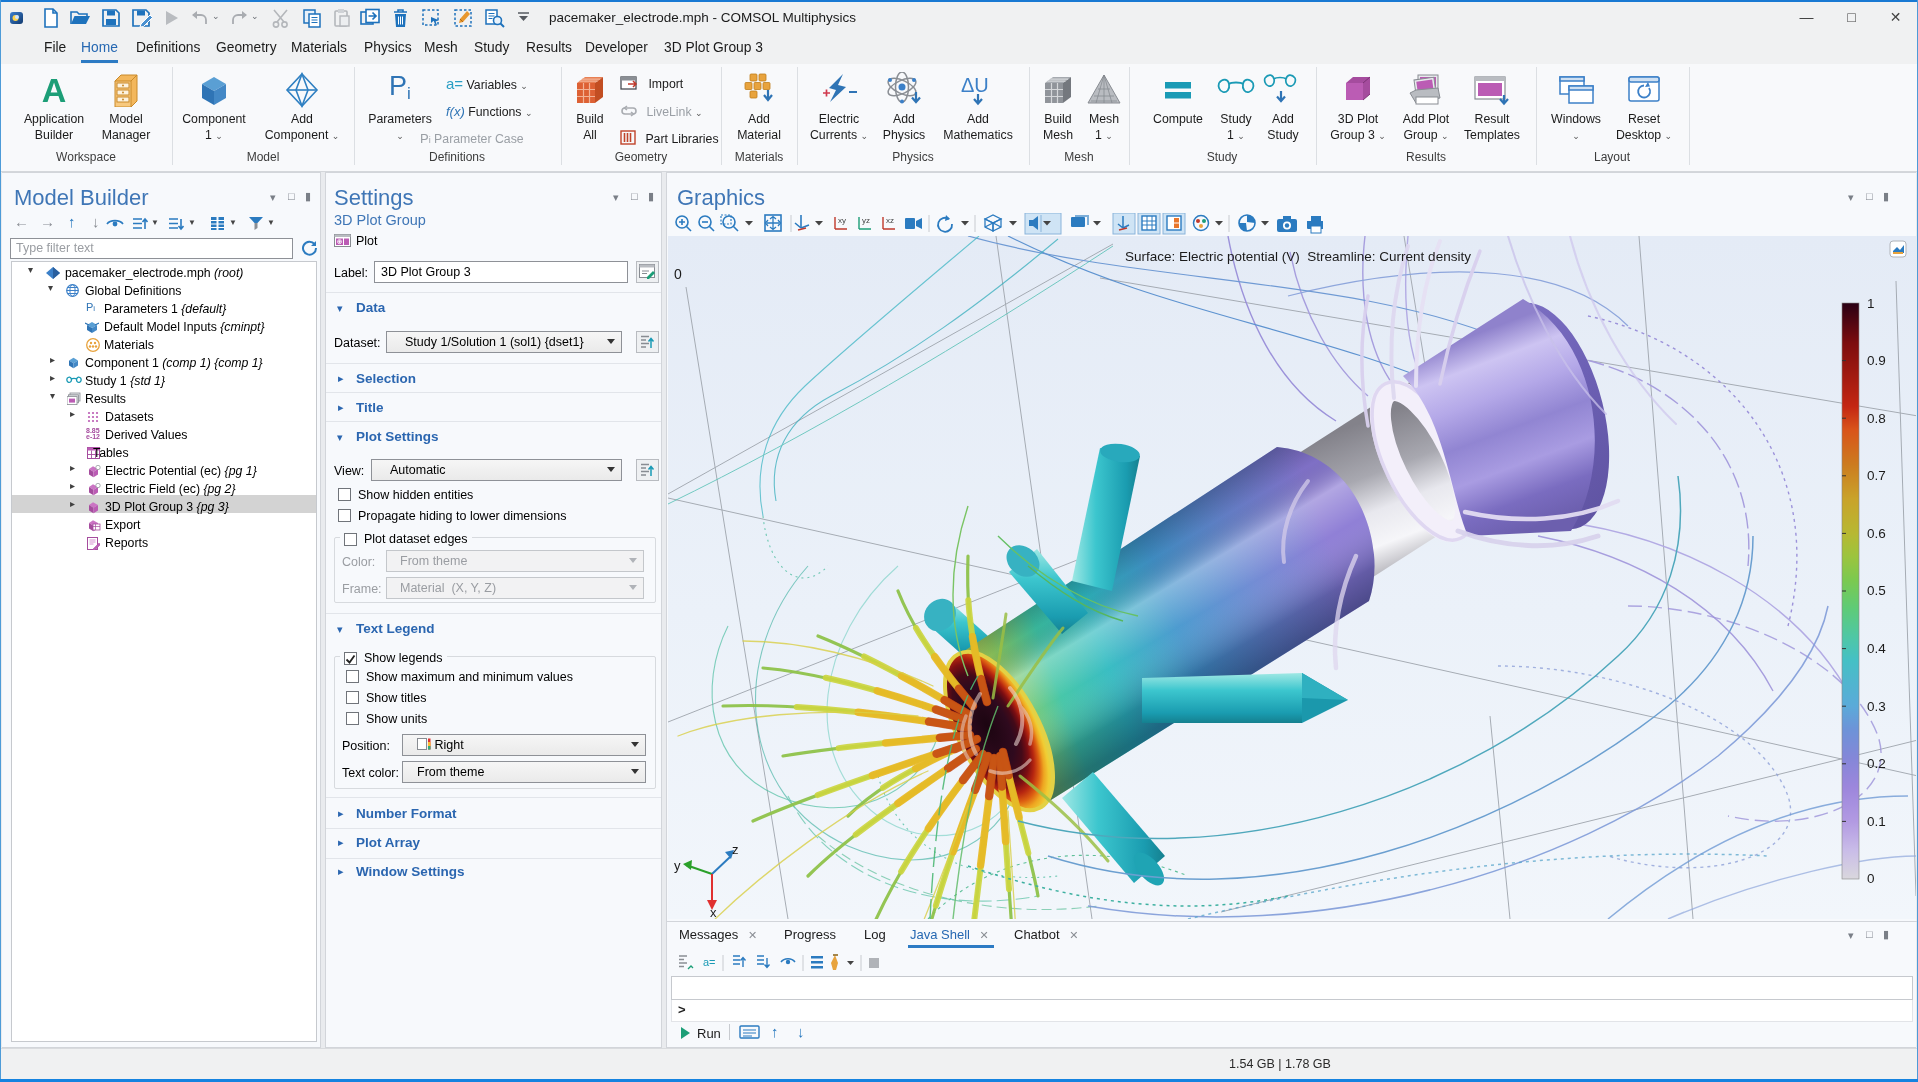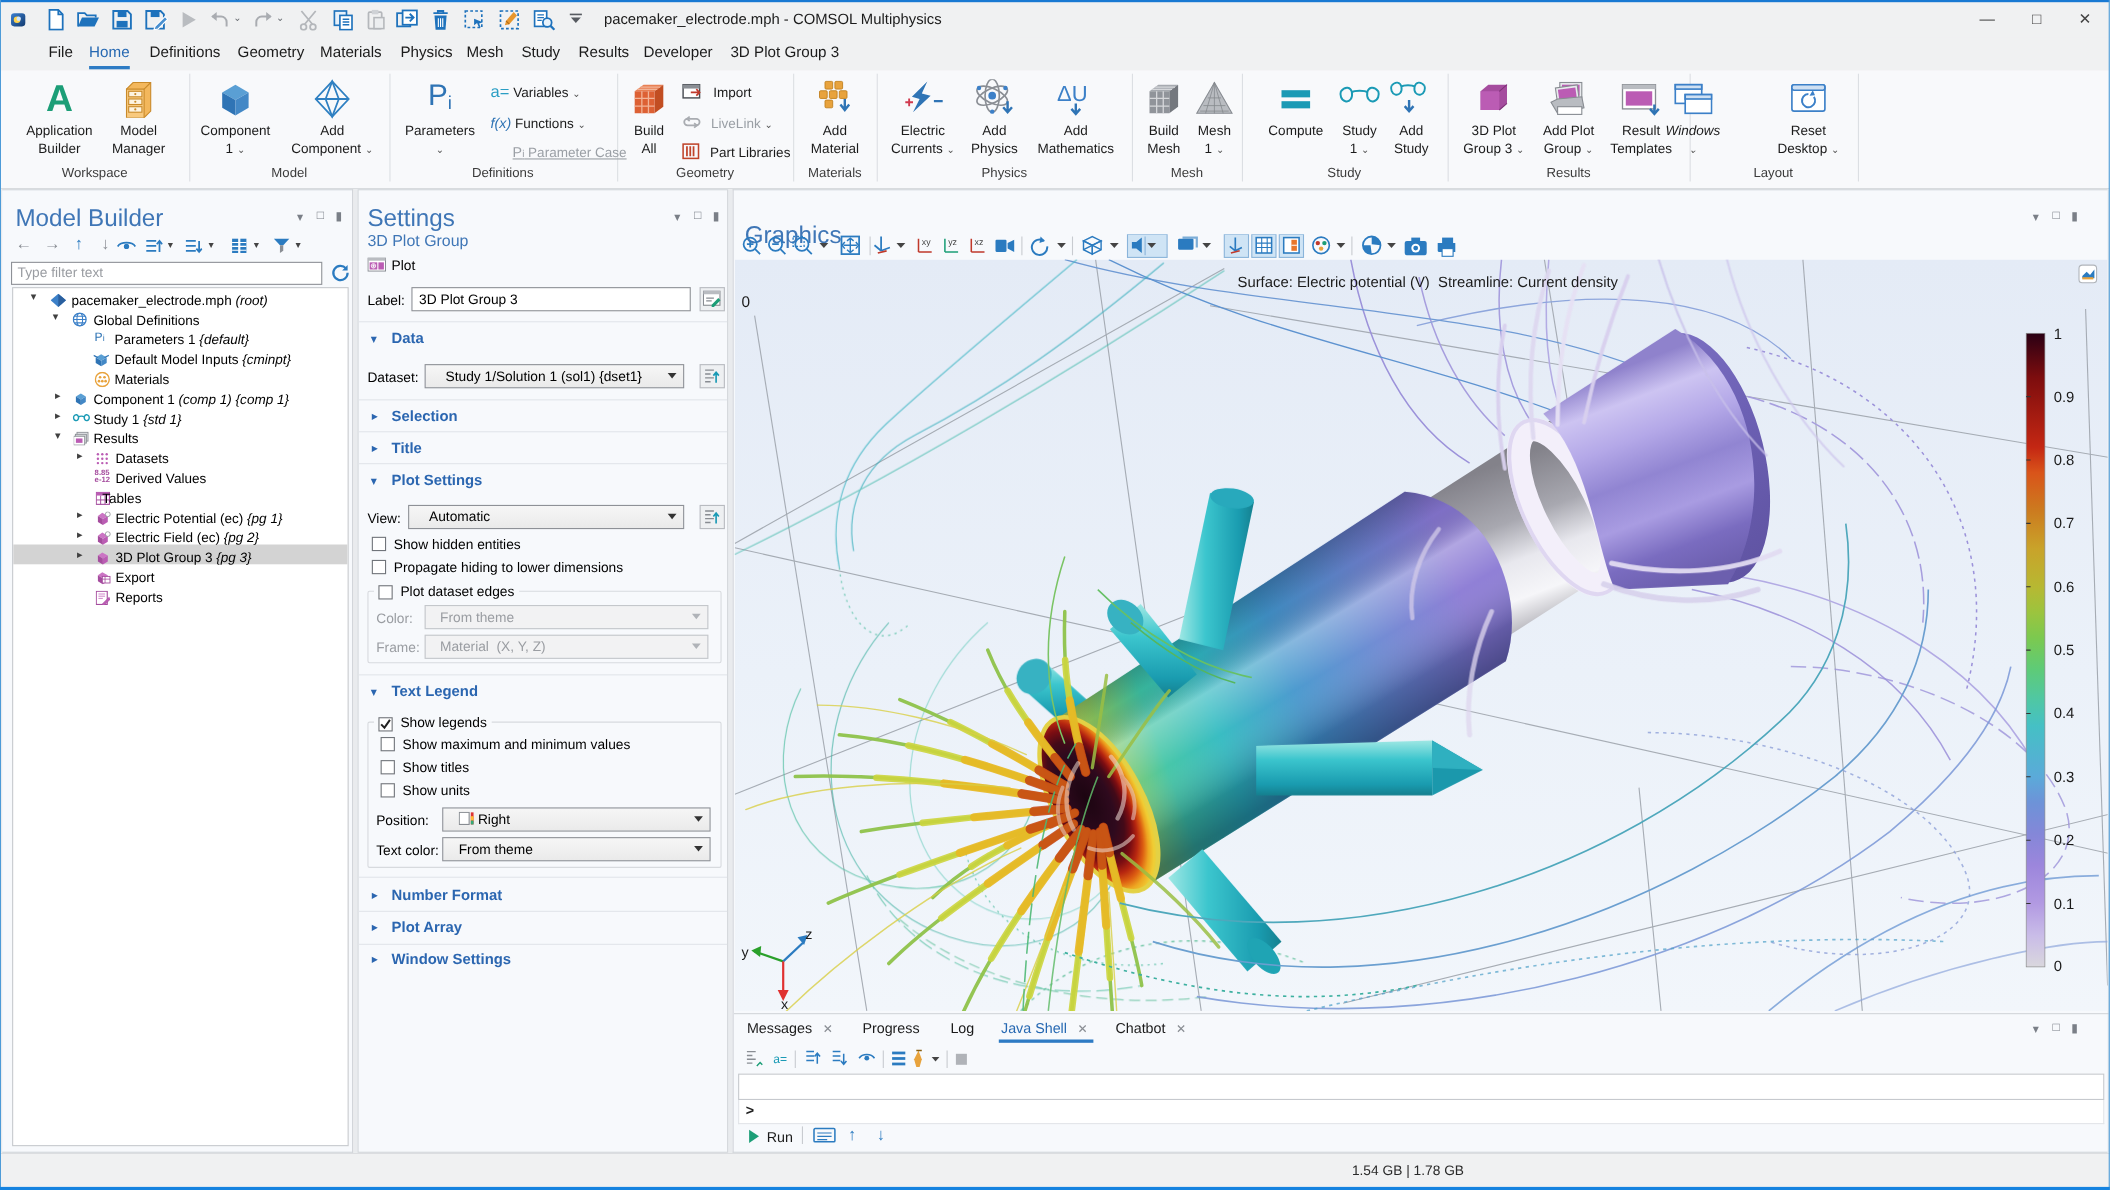--- a/index.html
+++ b/index.html
@@ -240,21 +240,21 @@
               <path d="M3 18h30"></path>
             </g>
           </svg>
         </div>Add<br>Component <span class="chev">⌄</span></div>
 
   <div class="rbig" style="left:362px;width:76px;"><div class="ric">
           <span style="font-size:27px;color:#2f74b5;">P<span style="font-size:17px;vertical-align:-4px;">i</span></span>
         </div>Parameters<br><span class="chev">⌄</span></div>
   <div class="rsmall" style="left:446px;top:10px;"><span style="color:#2a9ec4;font-size:15px;">a=</span> Variables <span class="chev">⌄</span></div>
   <div class="rsmall" style="left:446px;top:38px;"><span style="color:#2f74b5;font-size:13px;font-style:italic;">f(x)</span> Functions <span class="chev">⌄</span></div>
-  <div class="rsmall gray" style="left:466px;top:65px;text-decoration:underline;"><span style="font-size:13px;">P<span style="font-size:9px;">i</span></span> Parameter Case</div>
+  <div class="rsmall gray" style="left:420px;top:65px;"><span style="font-size:13px;">P<span style="font-size:9px;">i</span></span> Parameter Case</div>
 
   <div class="rbig" style="left:560px;width:60px;"><div class="ric">
           <svg width="32" height="32">
             <path d="M3 9L11 3h18l-8 6z" fill="#e88054"></path>
             <path d="M21 9l8-6v20l-8 6z" fill="#c24e22"></path>
             <path d="M3 9h18v20H3z" fill="#dd6134"></path>
             <g stroke="#f2b396" stroke-width="1.2" fill="none">
               <path d="M3 15.5h18M3 22.5h18M9.5 9v20M15.5 9v20M5.5 7.2h18M8.2 5.2h18"></path>
             </g>
           </svg>
@@ -385,21 +385,21 @@
         </div>Add Plot<br>Group <span class="chev">⌄</span></div>
   <div class="rbig" style="left:1458px;width:68px;"><div class="ric">
           <svg width="38" height="34">
             <rect x="2" y="4" width="30" height="22" fill="#fff" stroke="#888c92" stroke-width="1.2"></rect>
             <rect x="2" y="4" width="30" height="4" fill="#b9bcc1"></rect>
             <rect x="5" y="10" width="24" height="13" fill="#bb5cb4"></rect>
             <path d="M31 22v8M27 26l4 4.5 4-4.5" fill="none" stroke="#2f74b5" stroke-width="2.2"></path>
           </svg>
         </div>Result<br>Templates</div>
 
-  <div class="rbig" style="left:1507px;width:64px;font-style:italic;"><div class="ric">
+  <div class="rbig" style="left:1544px;width:64px;"><div class="ric">
           <svg width="36" height="30">
             <rect x="2" y="2" width="24" height="17" fill="#fff" stroke="#3c80c8" stroke-width="1.5"></rect>
             <rect x="2" y="2" width="24" height="4" fill="#cfe0f2" stroke="#3c80c8" stroke-width="1.5"></rect>
             <rect x="11" y="11" width="24" height="17" fill="#fff" stroke="#3c80c8" stroke-width="1.5"></rect>
             <rect x="11" y="11" width="24" height="4" fill="#cfe0f2" stroke="#3c80c8" stroke-width="1.5"></rect>
           </svg>
         </div>Windows<br><span class="chev">⌄</span></div>
   <div class="rbig" style="left:1608px;width:72px;"><div class="ric">
           <svg width="34" height="30">
             <rect x="2" y="2" width="30" height="24" rx="2" fill="#fff" stroke="#3c80c8" stroke-width="1.5"></rect>
@@ -665,21 +665,21 @@
     <div class="sechev" style="left:12px;top:634px;">▸</div>
         <div class="sechdr" style="left:30px;top:633px;">Number Format</div>
     <div class="sec-div" style="top:655px;"></div>
     <div class="sechev" style="left:12px;top:663px;">▸</div>
         <div class="sechdr" style="left:30px;top:662px;">Plot Array</div>
     <div class="sec-div" style="top:685px;"></div>
     <div class="sechev" style="left:12px;top:692px;">▸</div>
         <div class="sechdr" style="left:30px;top:691px;">Window Settings</div>
   </div>
   <div class="panel" id="p-right">
-    <div class="ptitle" style="position:absolute;left:10px;top:28px;">Graphics</div>
+    <div class="ptitle" style="position:absolute;left:10px;top:12px;">Graphics</div>
     <div class="pctrl" style="left:1181px;top:18px;">▾</div>
         <div class="pctrl" style="left:1199px;top:17px;">□</div>
         <div class="pctrl" style="left:1216px;top:17px;">▮</div>
     <div id="gfx-toolbar">
       <svg class="abs" style="left:6px;top:40px;" width="650" height="22">
         <g fill="none" stroke="#2b7bc0" stroke-width="1.6">
           <circle cx="9" cy="9" r="6"></circle>
               <path d="M13.5 13.5L18 18"></path>
               <path d="M6 9h6M9 6v6"></path>
           <circle cx="32" cy="9" r="6"></circle>

